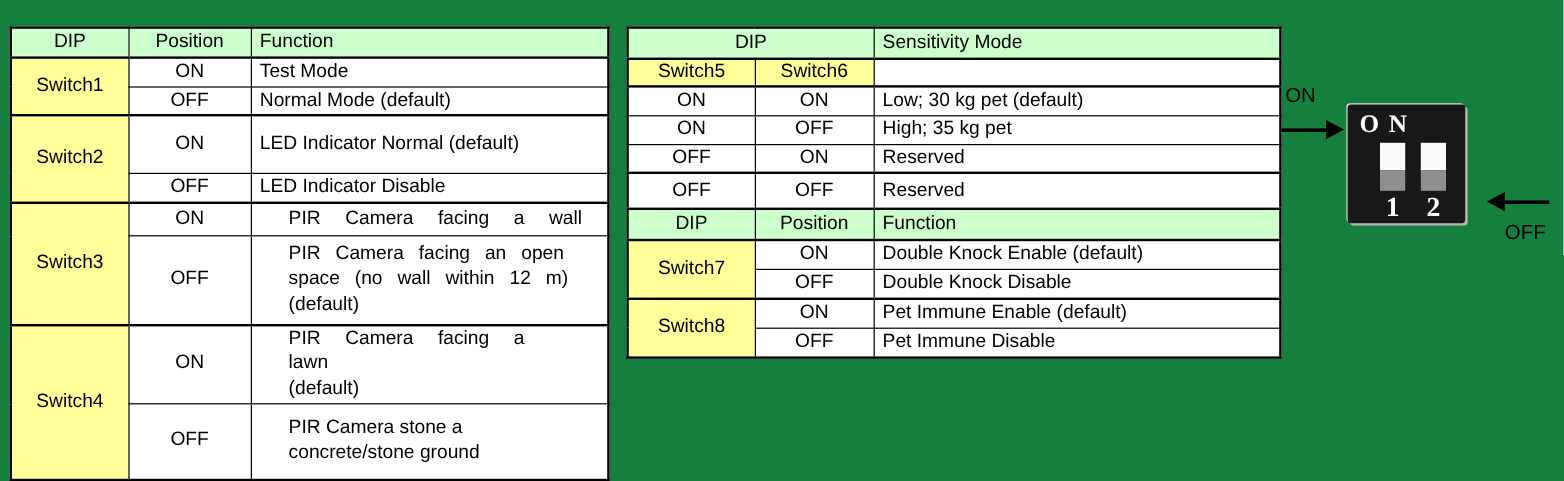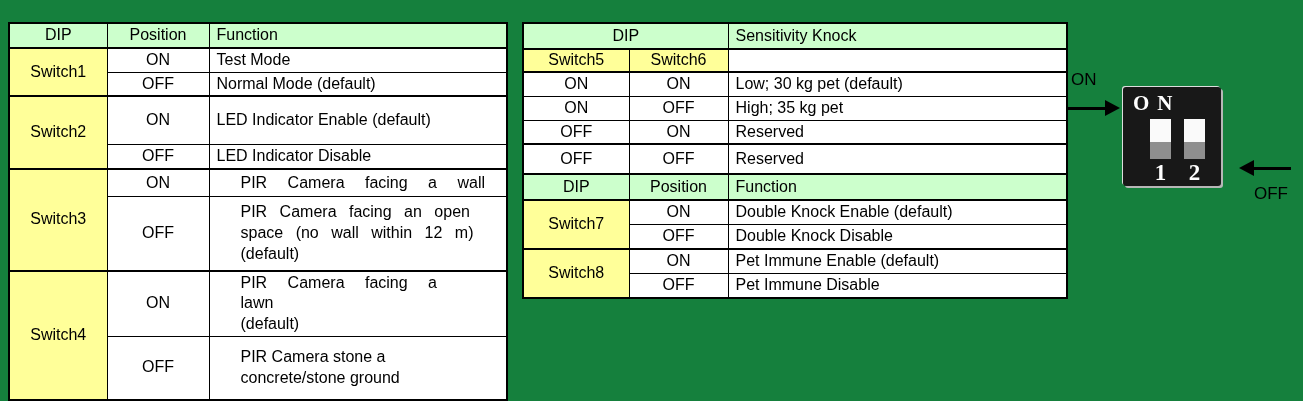--- a/index.html
+++ b/index.html
@@ -64,21 +64,21 @@
         <td class="c">ON</td>
         <td class="fn">Test Mode</td>
       </tr>
       <tr style="height:24px">
         <td class="c">OFF</td>
         <td class="fn">Normal Mode (default)</td>
       </tr>
       <tr class="b2t" style="height:48px">
         <td rowspan="2" class="yellow c">Switch2</td>
         <td class="c">ON</td>
-        <td class="fn">LED Indicator Enable (default)</td>
+        <td class="fn">LED Indicator Normal (default)</td>
       </tr>
       <tr style="height:24px">
         <td class="c">OFF</td>
         <td class="fn">LED Indicator Disable</td>
       </tr>
       <tr class="b2t" style="height:28px">
         <td rowspan="2" class="yellow c">Switch3</td>
         <td class="c">ON</td>
         <td class="fn">
           <span class="ln st">PIR Camera facing a wall</span>
@@ -112,21 +112,21 @@
 
   <table class="tbl" style="left:522px; top:22px; width:544px;">
     <colgroup>
         <col style="width:106px">
         <col style="width:99px">
         <col style="width:339px">
       </colgroup>
     <tbody>
       <tr class="b2b" style="height:26px">
         <td colspan="2" class="green c">DIP</td>
-        <td class="green fn">Sensitivity Knock</td>
+        <td class="green fn">Sensitivity Mode</td>
       </tr>
       <tr class="b2b" style="height:15px">
         <td class="yellow c">Switch5</td>
         <td class="yellow c">Switch6</td>
         <td class="fn"></td>
       </tr>
       <tr style="height:24px">
         <td class="c">ON</td>
         <td class="c">ON</td>
         <td class="fn">Low; 30 kg pet (default)</td>

